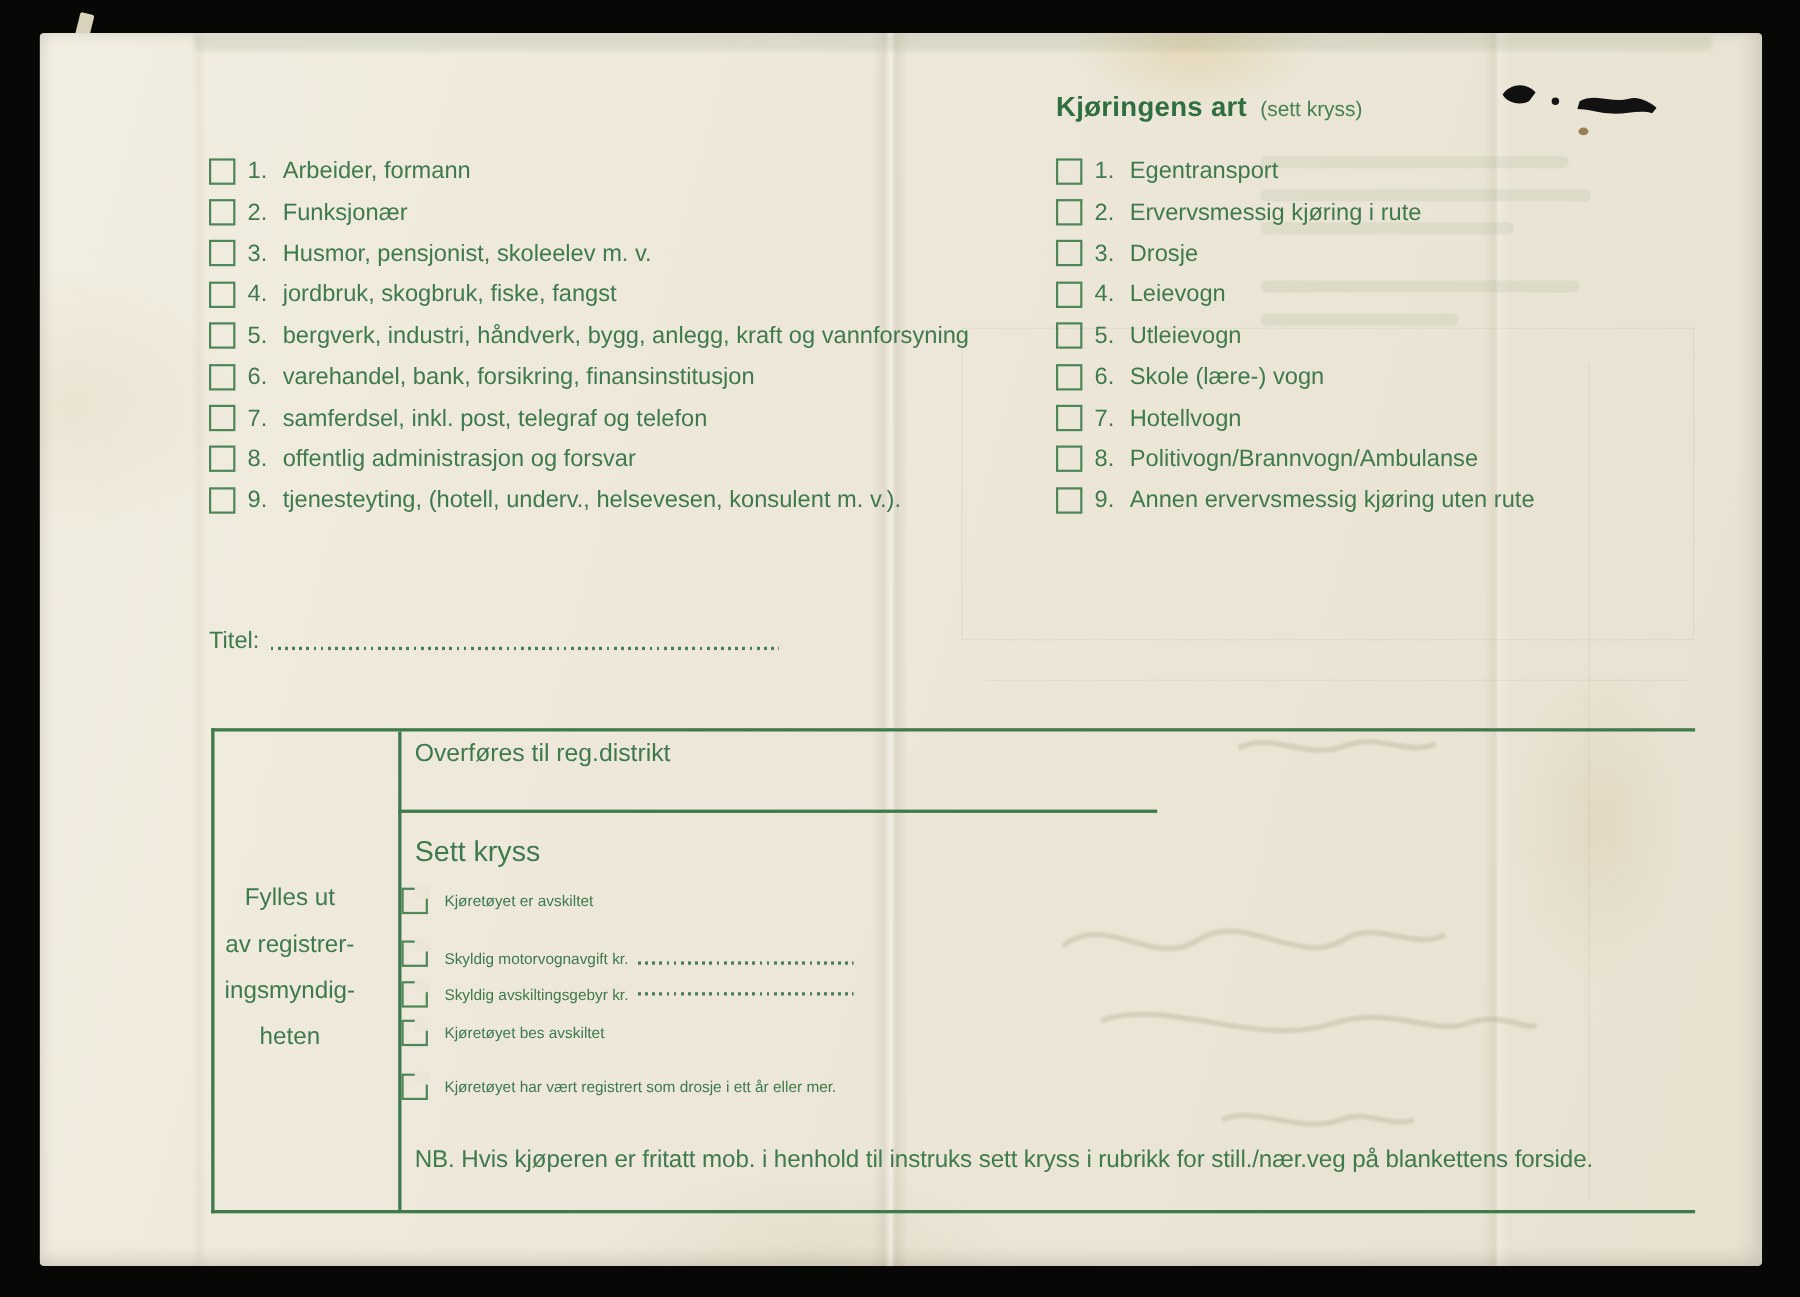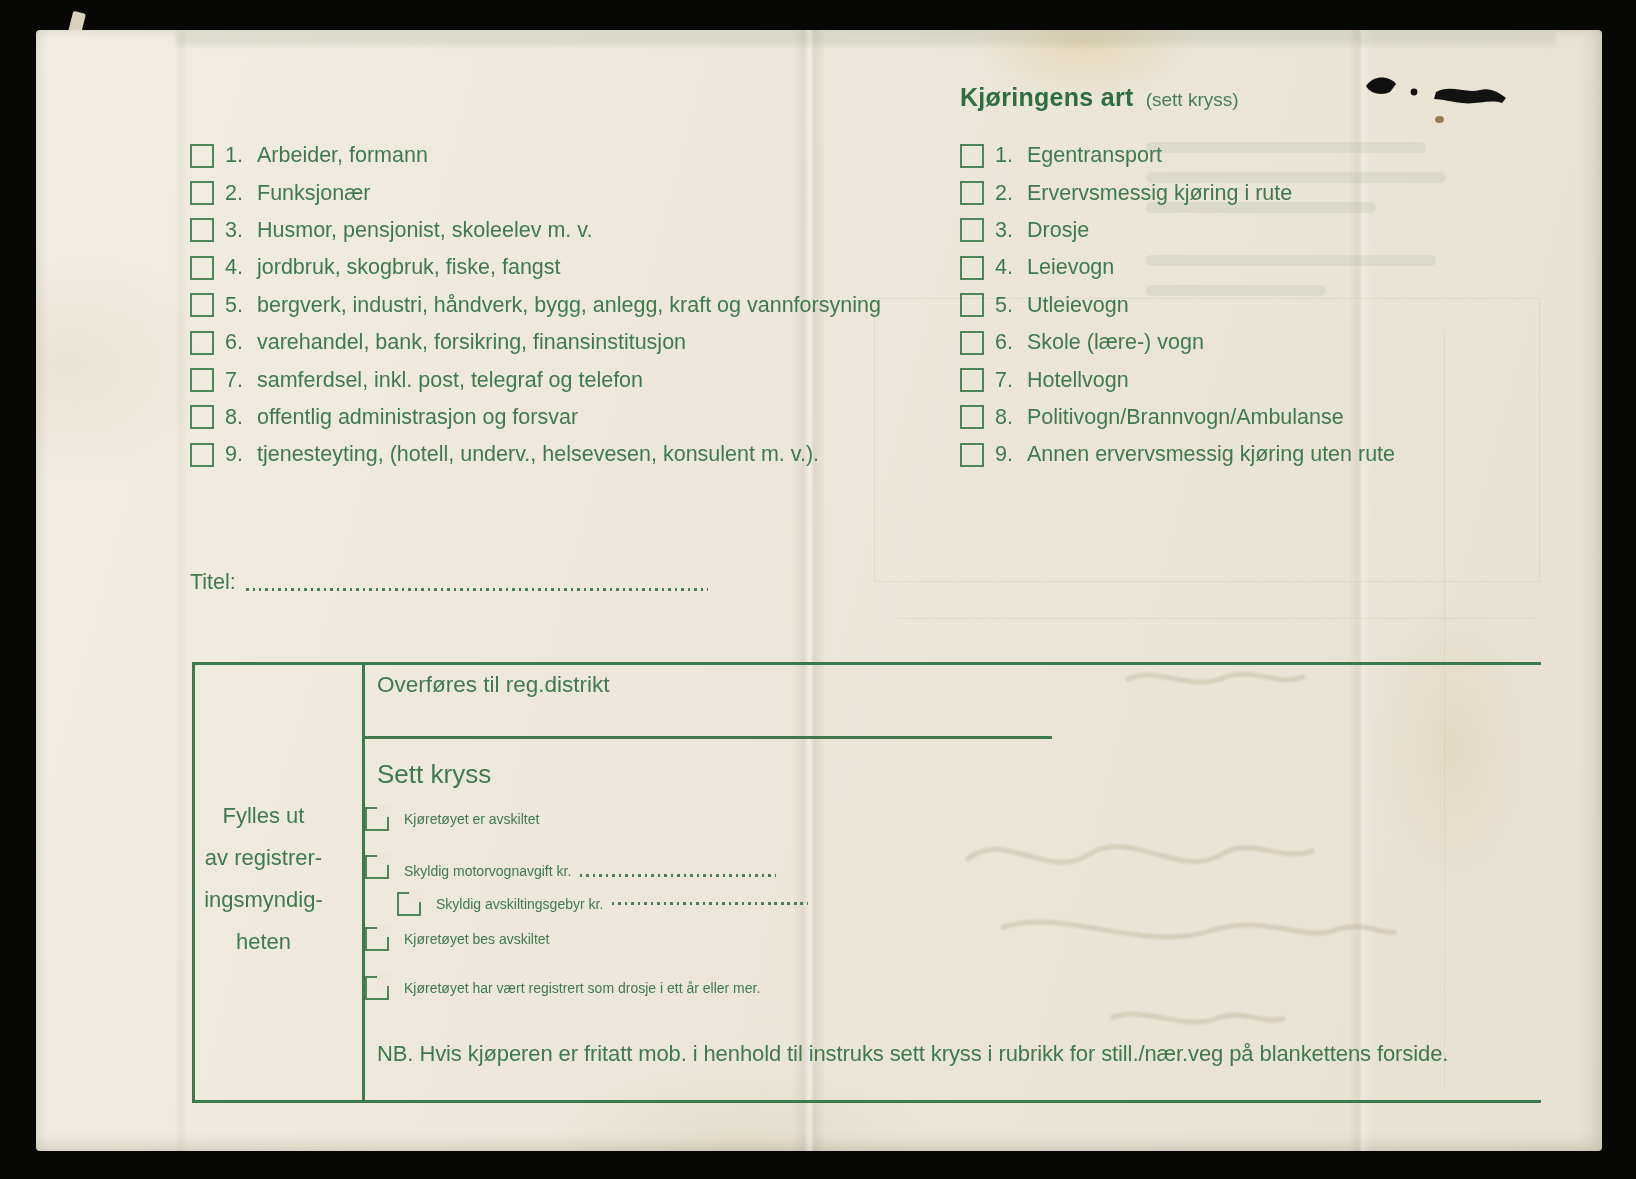--- a/index.html
+++ b/index.html
@@ -234,21 +234,21 @@
 
     <div class="bxrow" style="top:142px;">
       <span class="cb2"></span>
       <span class="lbl">Kjøretøyet er avskiltet</span>
     </div>
     <div class="bxrow" style="top:190px;align-items:flex-end;">
       <span class="cb2"></span>
       <span class="lbl">Skyldig motorvognavgift kr.</span>
       <span class="dots kr"></span>
     </div>
-    <div class="bxrow" style="top:227px;padding-left:32px;">
+    <div class="bxrow" style="top:227px;">
       <span class="cb2"></span>
       <span class="lbl">Skyldig avskiltingsgebyr kr.</span>
       <span class="dots kr"></span>
     </div>
     <div class="bxrow" style="top:262px;">
       <span class="cb2"></span>
       <span class="lbl">Kjøretøyet bes avskiltet</span>
     </div>
     <div class="bxrow" style="top:311px;">
       <span class="cb2"></span>

